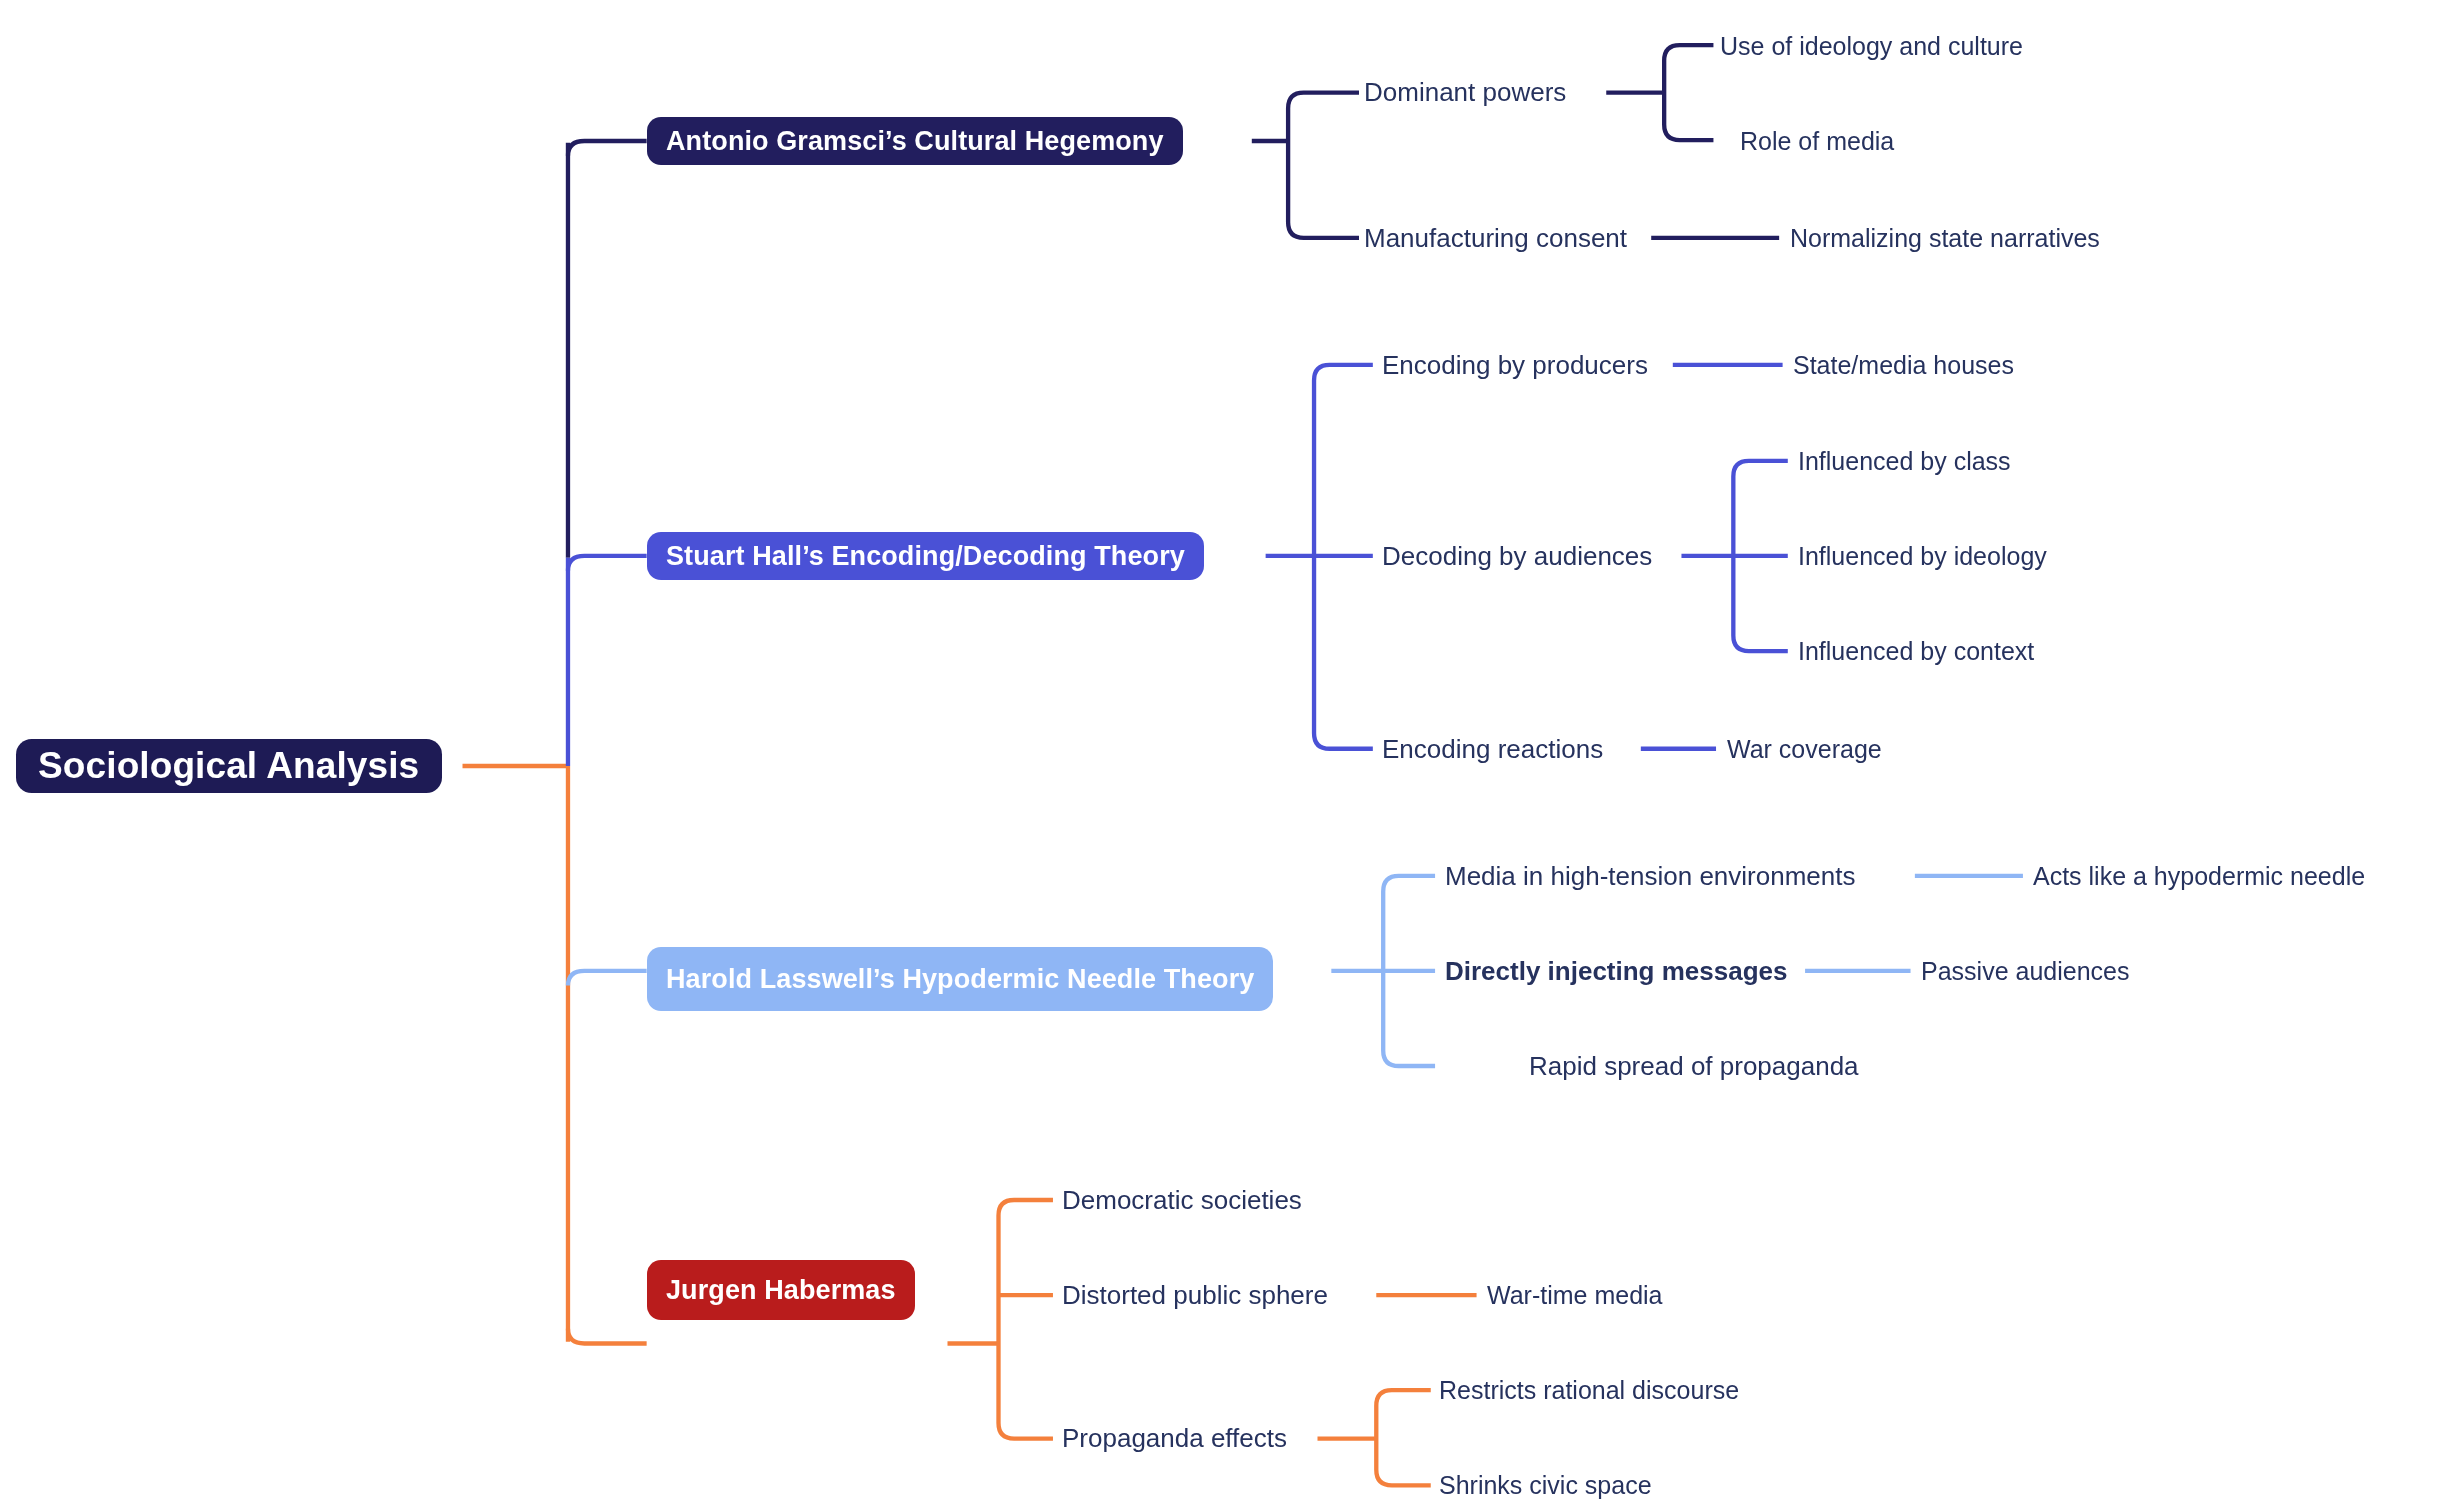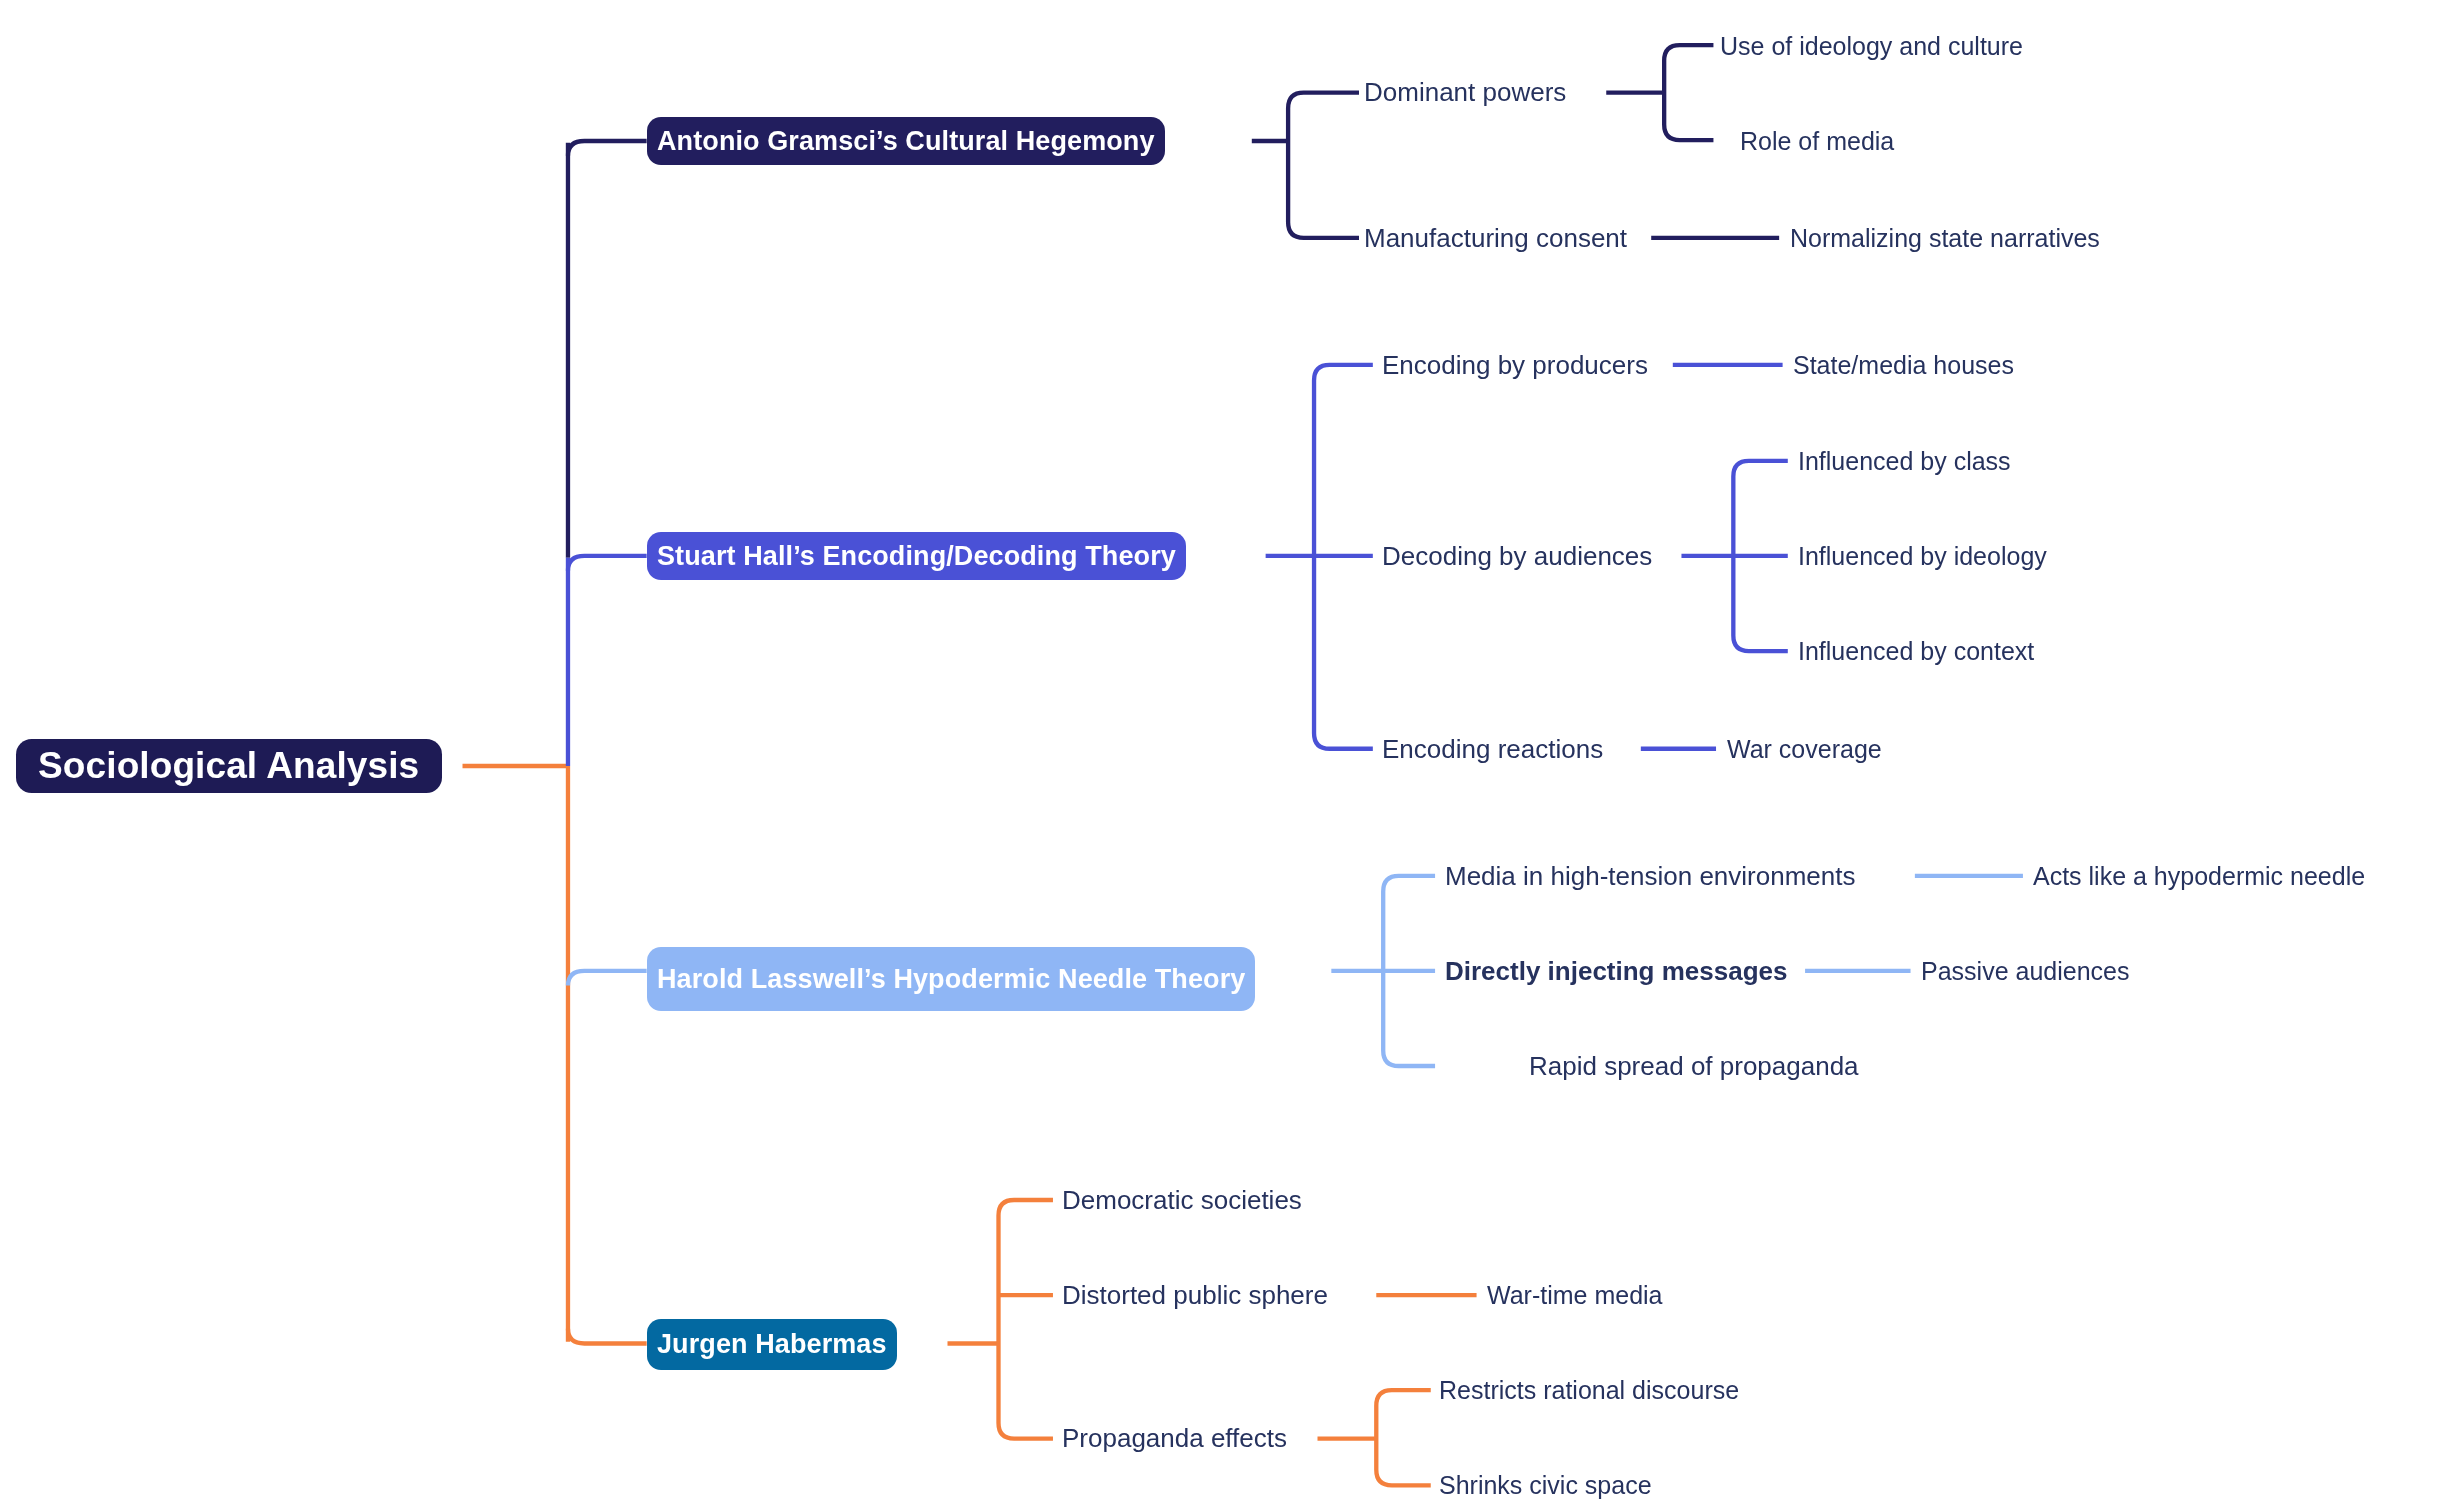--- a/index.html
+++ b/index.html
@@ -42,21 +42,21 @@
     font-weight: bold;
     letter-spacing: 0.1px;
   }
   .pill.root {
     font-size: 37px;
     border-radius: 15.6px;
     padding: 0 22.5px;
   }
   .pill.branch {
     font-size: 27px;
-    padding: 0 10px;
+    padding: 0 19px;
   }
   
   .leaf {
     display: flex;
     align-items: center;
     font-size: 26px;
     color: #26325e;
     font-weight: normal;
   }
   .leaf.sub {
@@ -204,21 +204,21 @@
   </div>
 
   <div class="node leaf sub" style="left:1921px; top:953px; height:36px;">
     <span>Passive audiences</span>
   </div>
 
   <div class="node leaf" style="left:1529px; top:1048px; height:36px;">
     <span>Rapid spread of propaganda</span>
   </div>
 
-  <div class="node pill branch" style="left:647px; top:1319px; height:51px; background:#0369a1;">
+  <div class="node pill branch" style="left:647px; top:1260px; height:60px; background:#b91c1c;">
     <span>Jurgen Habermas</span>
   </div>
 
   <div class="node leaf" style="left:1062px; top:1182px; height:36px;">
     <span>Democratic societies</span>
   </div>
 
   <div class="node leaf" style="left:1062px; top:1277px; height:36px;">
     <span>Distorted public sphere</span>
   </div>

